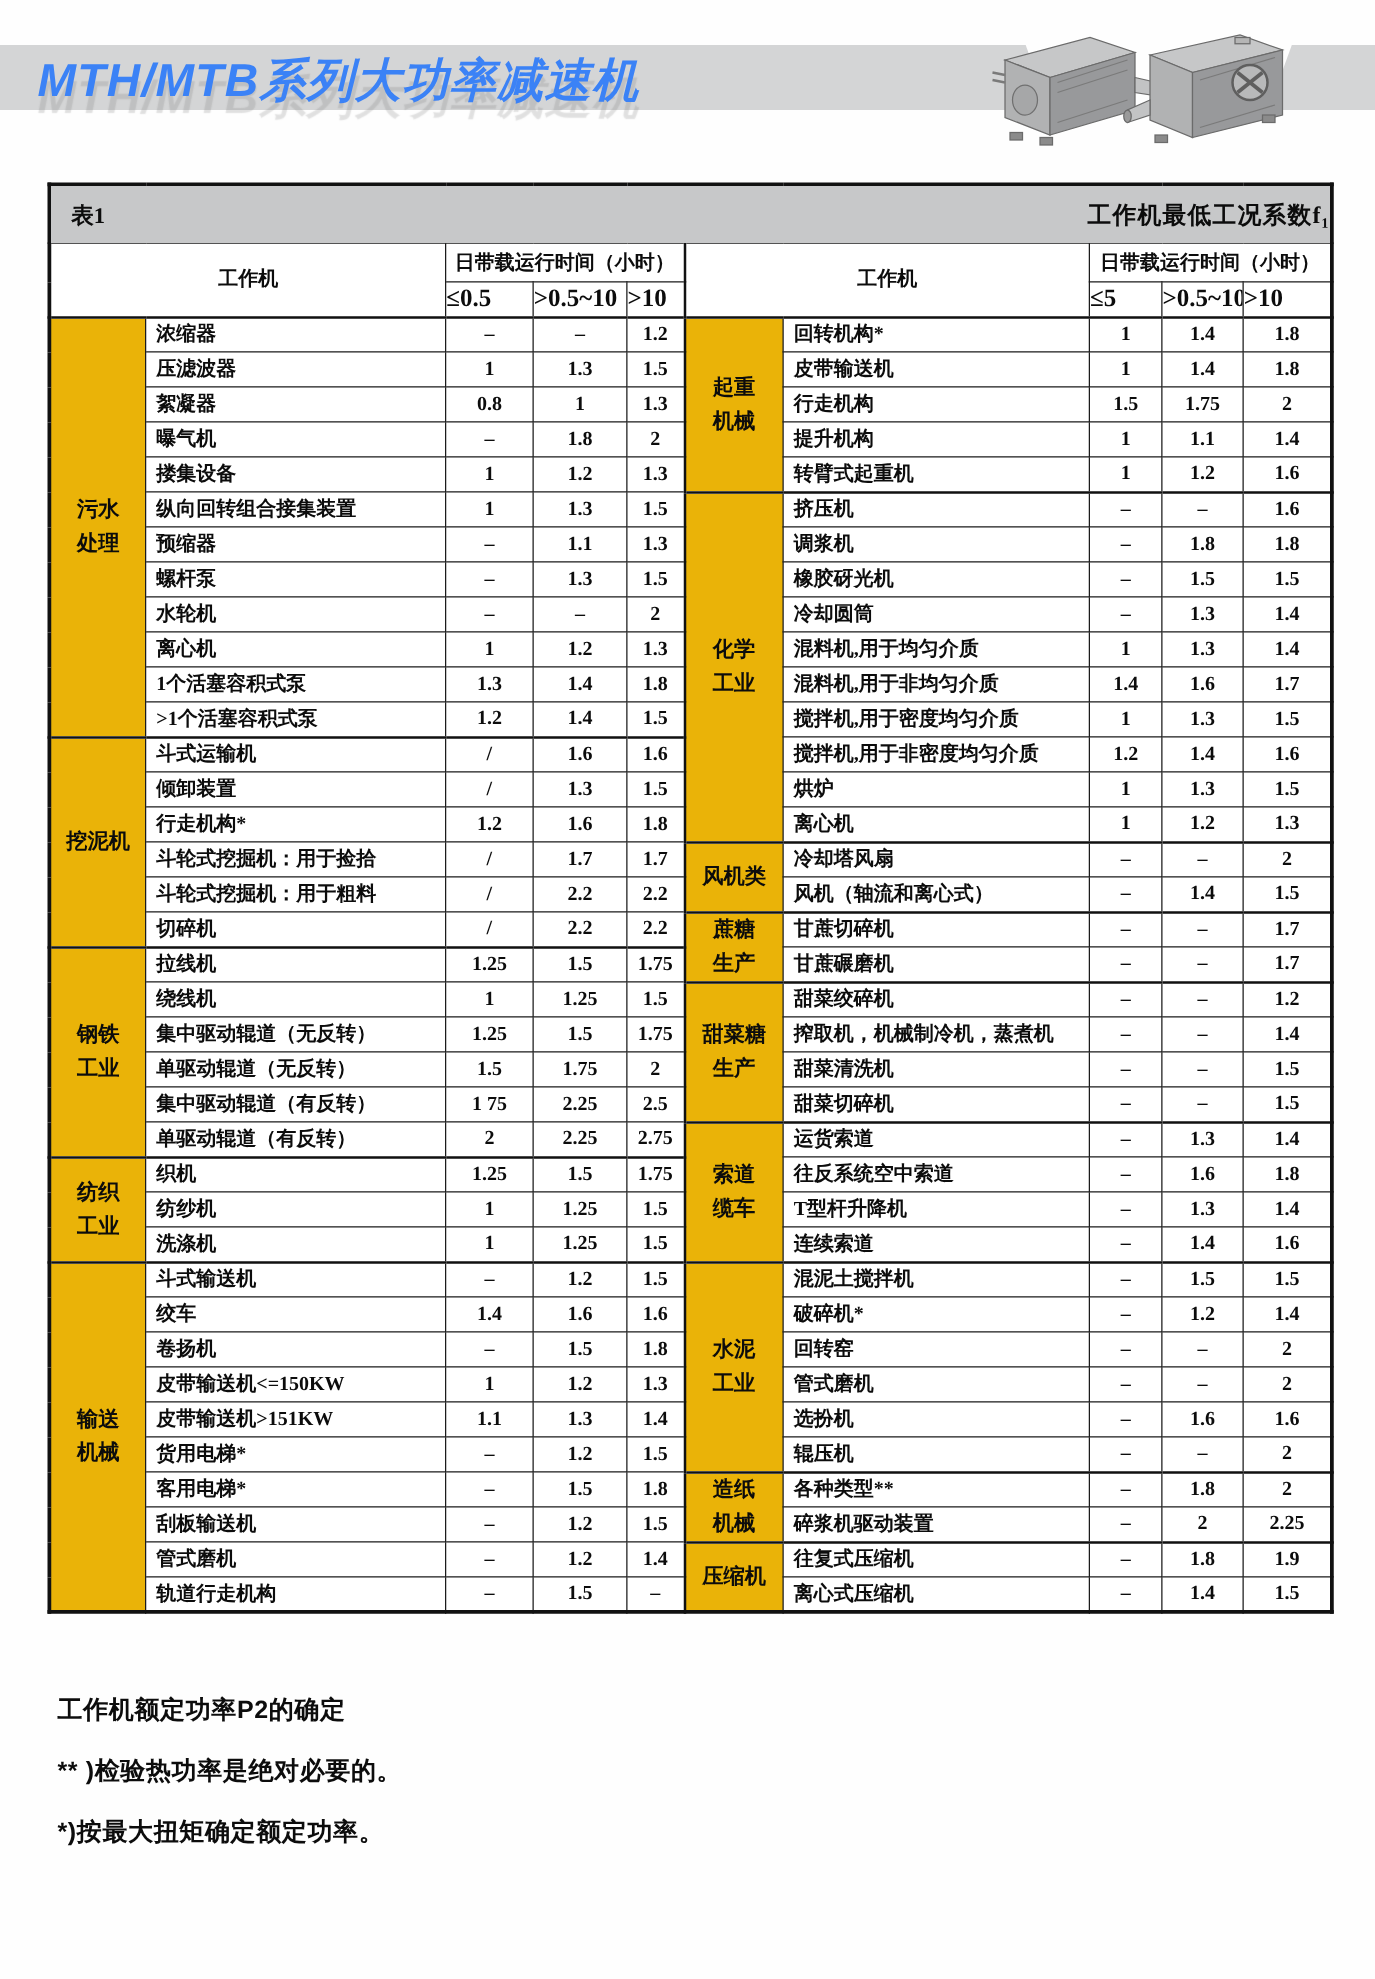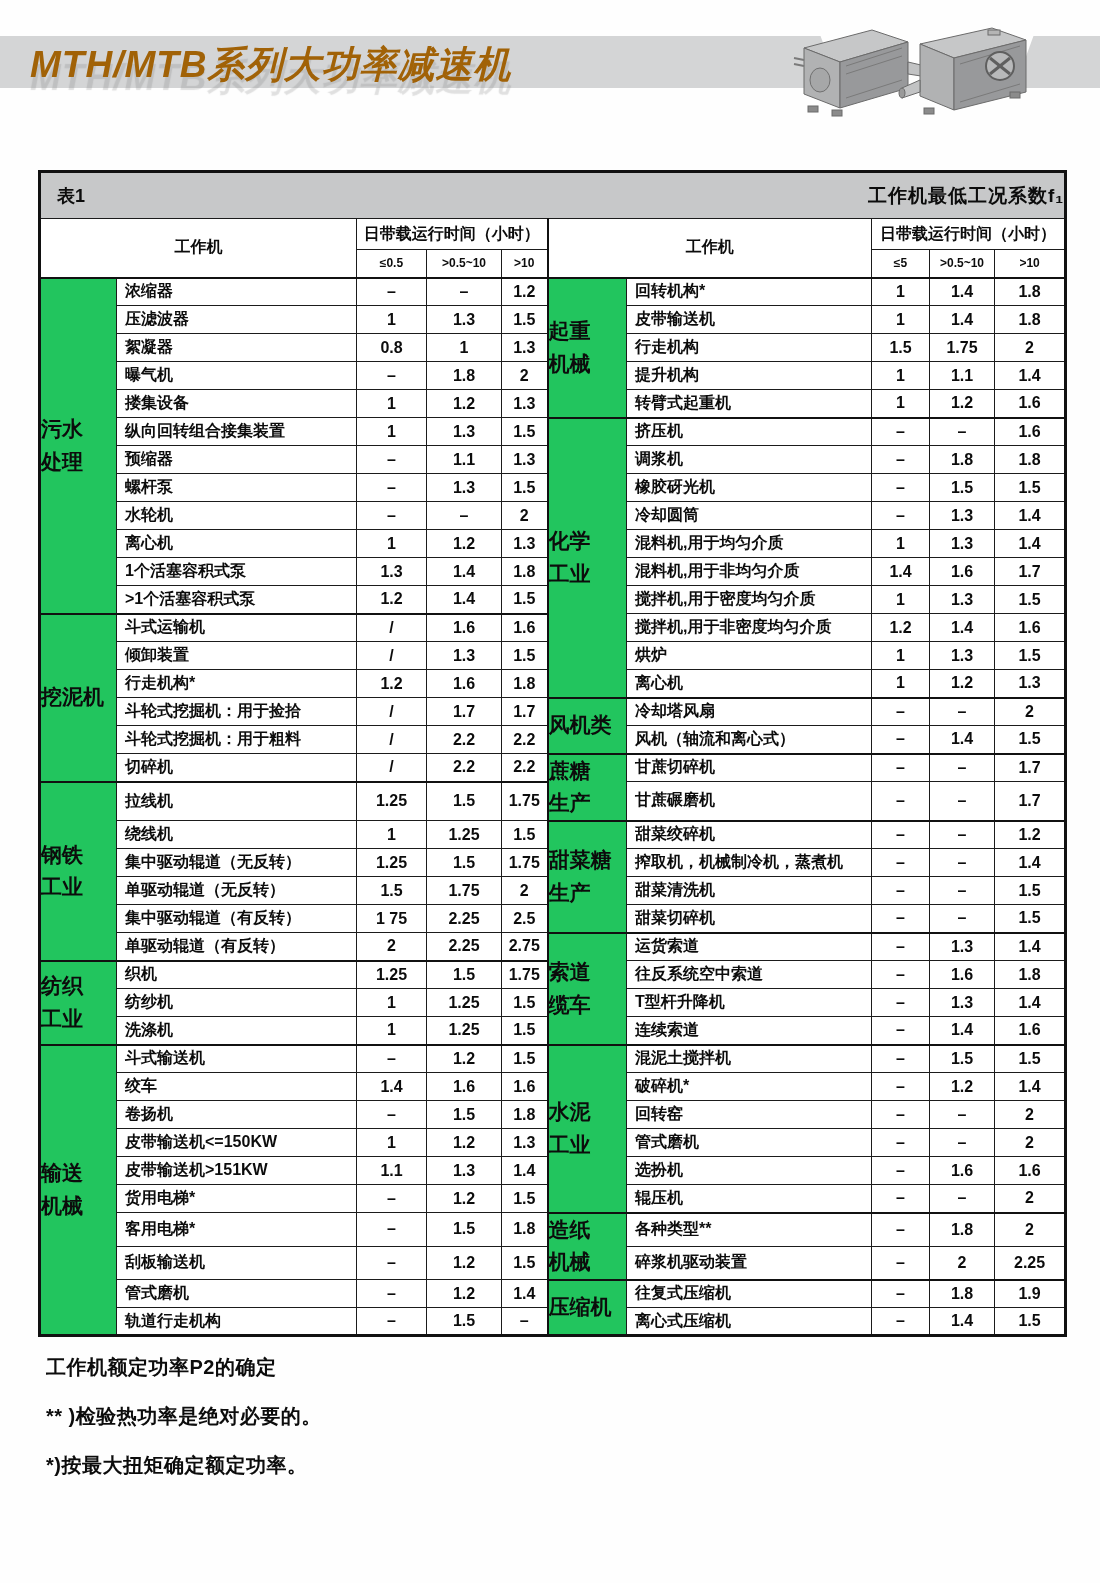--- a/index.html
+++ b/index.html
@@ -11,44 +11,45 @@
     color:#0c0c0c;
   }
 
   
   .band { position:absolute; top:36px; height:52px; background:#d4d5d6; }
   .band-main  { left:-60px; width:890px; transform:skewX(20deg); }
   .band-right { left:1024px; width:150px; transform:skewX(-20deg); }
   .page-title {
     position:absolute; left:30px; top:40px;
     font-size:37px; font-style:italic; font-weight:bold;
-    color:#a16207; letter-spacing:1px; white-space:nowrap;
+    color:#3b82f6; letter-spacing:1px; white-space:nowrap;
     text-shadow:0 13px 1px rgba(120,120,120,0.22);
   }
   .gearboxes { position:absolute; left:792px; top:14px; }
 
   
   table.coef {
-    position:absolute; left:38px; top:170px; width:1026px;
+    position:absolute; left:38px; top:146px; width:1026px;
     border-collapse:collapse; table-layout:fixed;
     border:3px solid #111;
+    font-family:Liberation Serif, serif;
   }
   table.coef th, table.coef td {
     border:1px solid #1b1b1b; font-weight:bold; color:#0c0c0c;
     overflow:hidden;
   }
   td.title-cell {
     background:#c7c8c9; height:47px; position:relative;
     border-bottom:3px solid #111;
   }
   .table-label { position:absolute; left:16px; top:50%; transform:translateY(-50%); font-size:18px; }
   .table-title { display:block; text-align:right; font-size:19px; letter-spacing:1px; }
   th.hd  { font-size:16px; height:31px; text-align:center; background:#fff; }
-  th.sub { font-size:12px; height:28px; text-align:center; background:#fff; }
-  td.cat  { font-size:21px; white-space:pre-line; line-height:1.55; background:#22c55e; }
+  th.sub { font-size:20px; height:28px; text-align:left; background:#fff; }
+  td.cat  { font-size:17px; text-align:center; white-space:pre-line; line-height:1.55; background:#eab308; }
   td.name { font-size:16px; text-align:left; padding-left:8px; height:28px; white-space:nowrap; background:#fff; }
   td.val  { font-size:16px; text-align:center; background:#fff; }
   .gs { border-top:2px solid #111 !important; }
   .mid { border-left:2px solid #111 !important; }
 
   
   .notes { position:absolute; left:46px; top:1332px; }
   .note-line { font-size:20px; font-weight:bold; color:#0c0c0c; margin-bottom:13px; letter-spacing:0.5px;margin-top:22px; }
 </style>
 </head>

